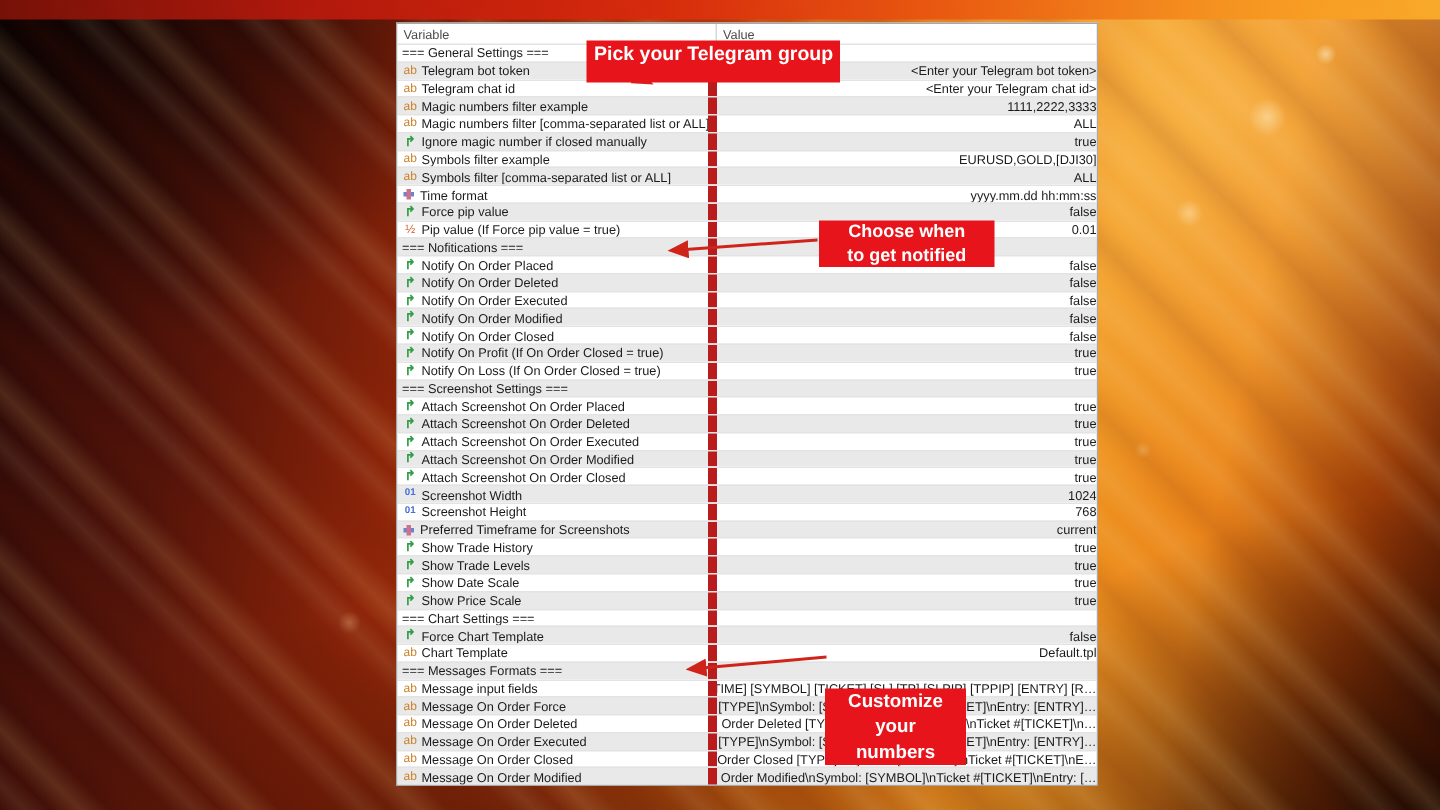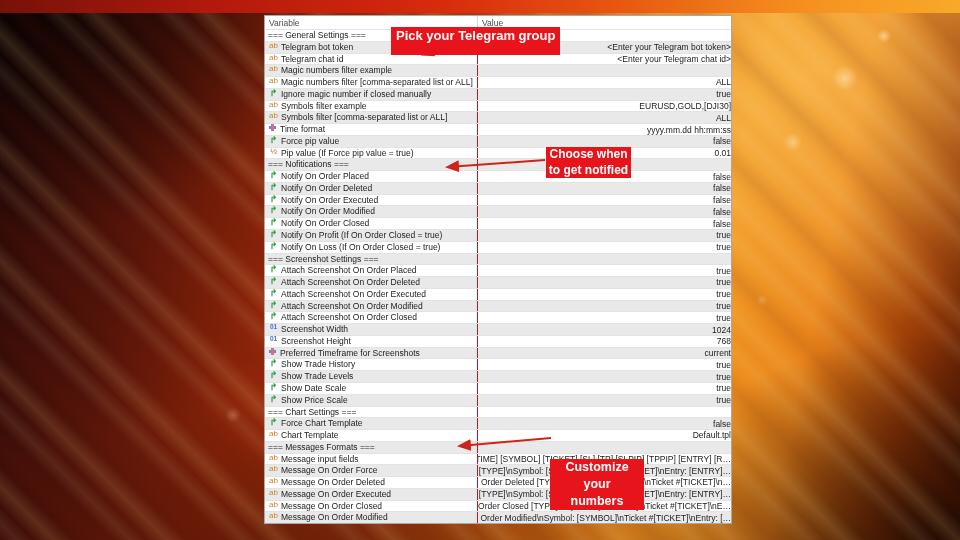--- a/index.html
+++ b/index.html
@@ -46,35 +46,35 @@
     background:#fff;border:1px solid #a8a8a8;box-sizing:border-box;
     display:flex;flex-direction:column;z-index:2;
     color:#1a1a1a;
   }
   .ghead{display:flex;flex:0 0 13px;height:13px;font-size:8.5px;color:#4a4a4a;background:#fff;}
   .ghead .c1{width:213px;border-right:1px solid #d8d8d8;padding-left:4px;display:flex;align-items:center;box-sizing:border-box;}
   .ghead .c2{flex:1;padding-left:4px;display:flex;align-items:center;}
   .rows{flex:1;display:flex;flex-direction:column;min-height:0;}
   .row{flex:1;display:flex;min-height:0;border-top:1px solid #e3e3e3;background:#fff;font-size:8.5px;}
   .row:nth-child(even){background:#e9e9e9;}
-  .row .c1{width:213px;border-right:1px solid #b91c1c;display:flex;align-items:flex-start;padding-left:3px;overflow:hidden;white-space:nowrap;box-sizing:border-box;}
+  .row .c1{width:213px;border-right:6px solid #b91c1c;display:flex;align-items:center;padding-left:3px;overflow:hidden;white-space:nowrap;box-sizing:border-box;}
   .row .c2{flex:1;display:flex;align-items:center;padding-left:4px;overflow:hidden;white-space:nowrap;justify-content:flex-end;}
   .icon{display:inline-flex;align-items:center;justify-content:center;flex:0 0 11px;width:11px;margin-right:2px;font-size:8px;line-height:1;}
   .icon-ab{color:#c9822a;}
   .icon-bool{color:#2f9e47;font-weight:bold;font-size:9px;}
   .icon-int{color:#4a6fd4;font-weight:bold;font-size:6.5px;}
   .icon-double{color:#d2622a;}
   .icon-enum{flex:0 0 7px;width:7px;height:7px;margin:0 4px 0 1px;
     background:
       linear-gradient(#cf7090,#cf7090) 2px 0/3px 7px no-repeat,
       linear-gradient(#6b84c9,#6b84c9) 0 2px/7px 3px no-repeat;}
   
   .ann{position:absolute;background:#e8141b;color:#fff;font-weight:700;text-align:center;z-index:5;}
   .ann-1{left:391px;top:27px;height:28px;line-height:17px;font-size:13px;padding:0 5px;white-space:nowrap;}
-  .ann-2{left:546px;top:147px;width:81px;font-size:12px;line-height:15.5px;padding:0 2px;}
+  .ann-2{left:546px;top:147px;width:81px;font-size:12px;line-height:15.5px;padding:0 18px;}
   .ann-3{left:550px;top:415px;width:90px;font-size:12.5px;line-height:17px;padding:0 2px;margin-top:44px;}
   .arrows{position:absolute;left:0;top:0;z-index:4;pointer-events:none;}
 </style>
 </head>
 <body>
 
 <div class="bg-base"></div>
 <div class="bg-streaks"></div>
 <div class="bg-bokeh"></div>
 <div class="bg-topband"></div>
@@ -109,20 +109,23 @@
       <span>Telegram chat id</span>
     </div>
     <div class="c2">
       <span>&lt;Enter your Telegram chat id&gt;</span>
     </div>
   </div>
       <div class="row">
     <div class="c1">
       <span class="icon icon-ab">ab</span>
       <span>Magic numbers filter example</span>
+    </div>
+    <div class="c2">
+      <span>1111,2222,3333</span>
     </div>
   </div>
       <div class="row">
     <div class="c1">
       <span class="icon icon-ab">ab</span>
       <span>Magic numbers filter [comma-separated list or ALL]</span>
     </div>
     <div class="c2">
       <span>ALL</span>
     </div>

